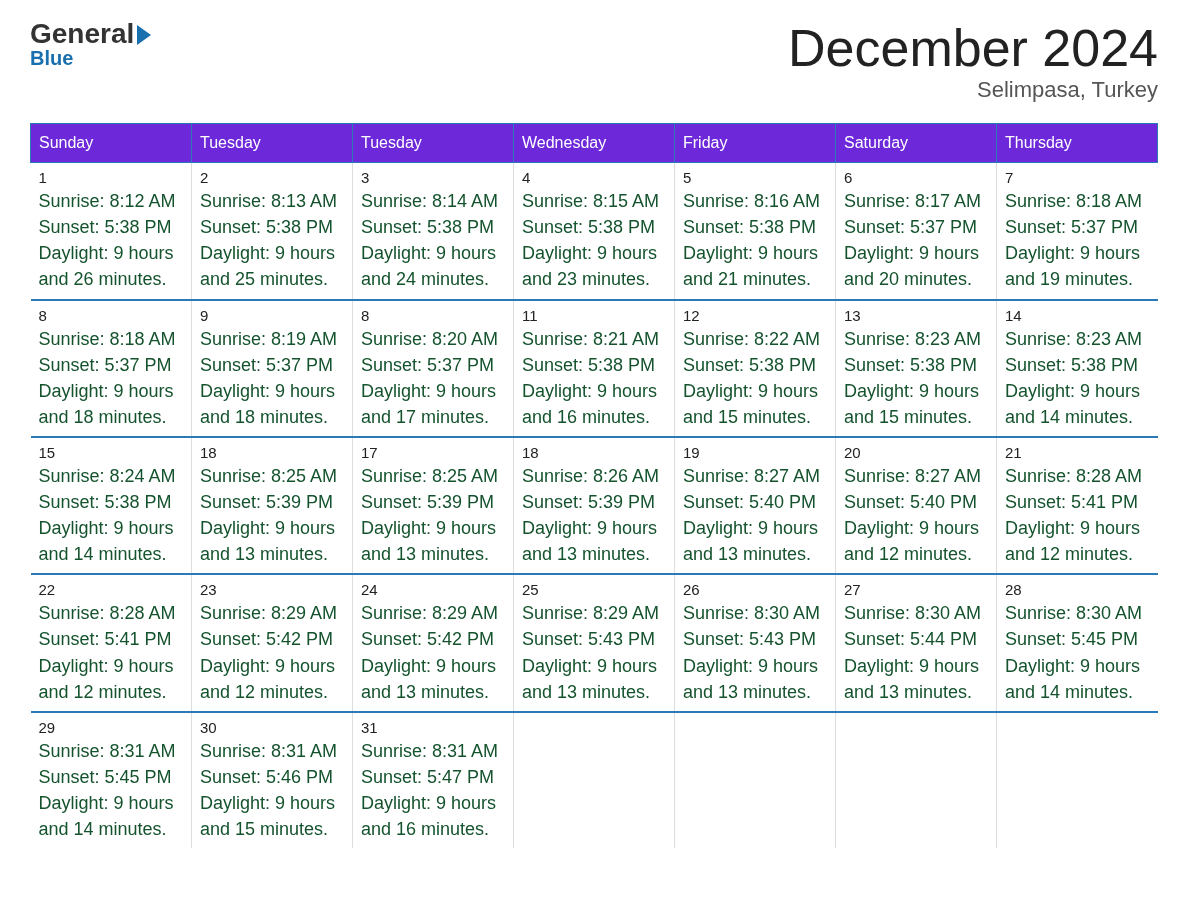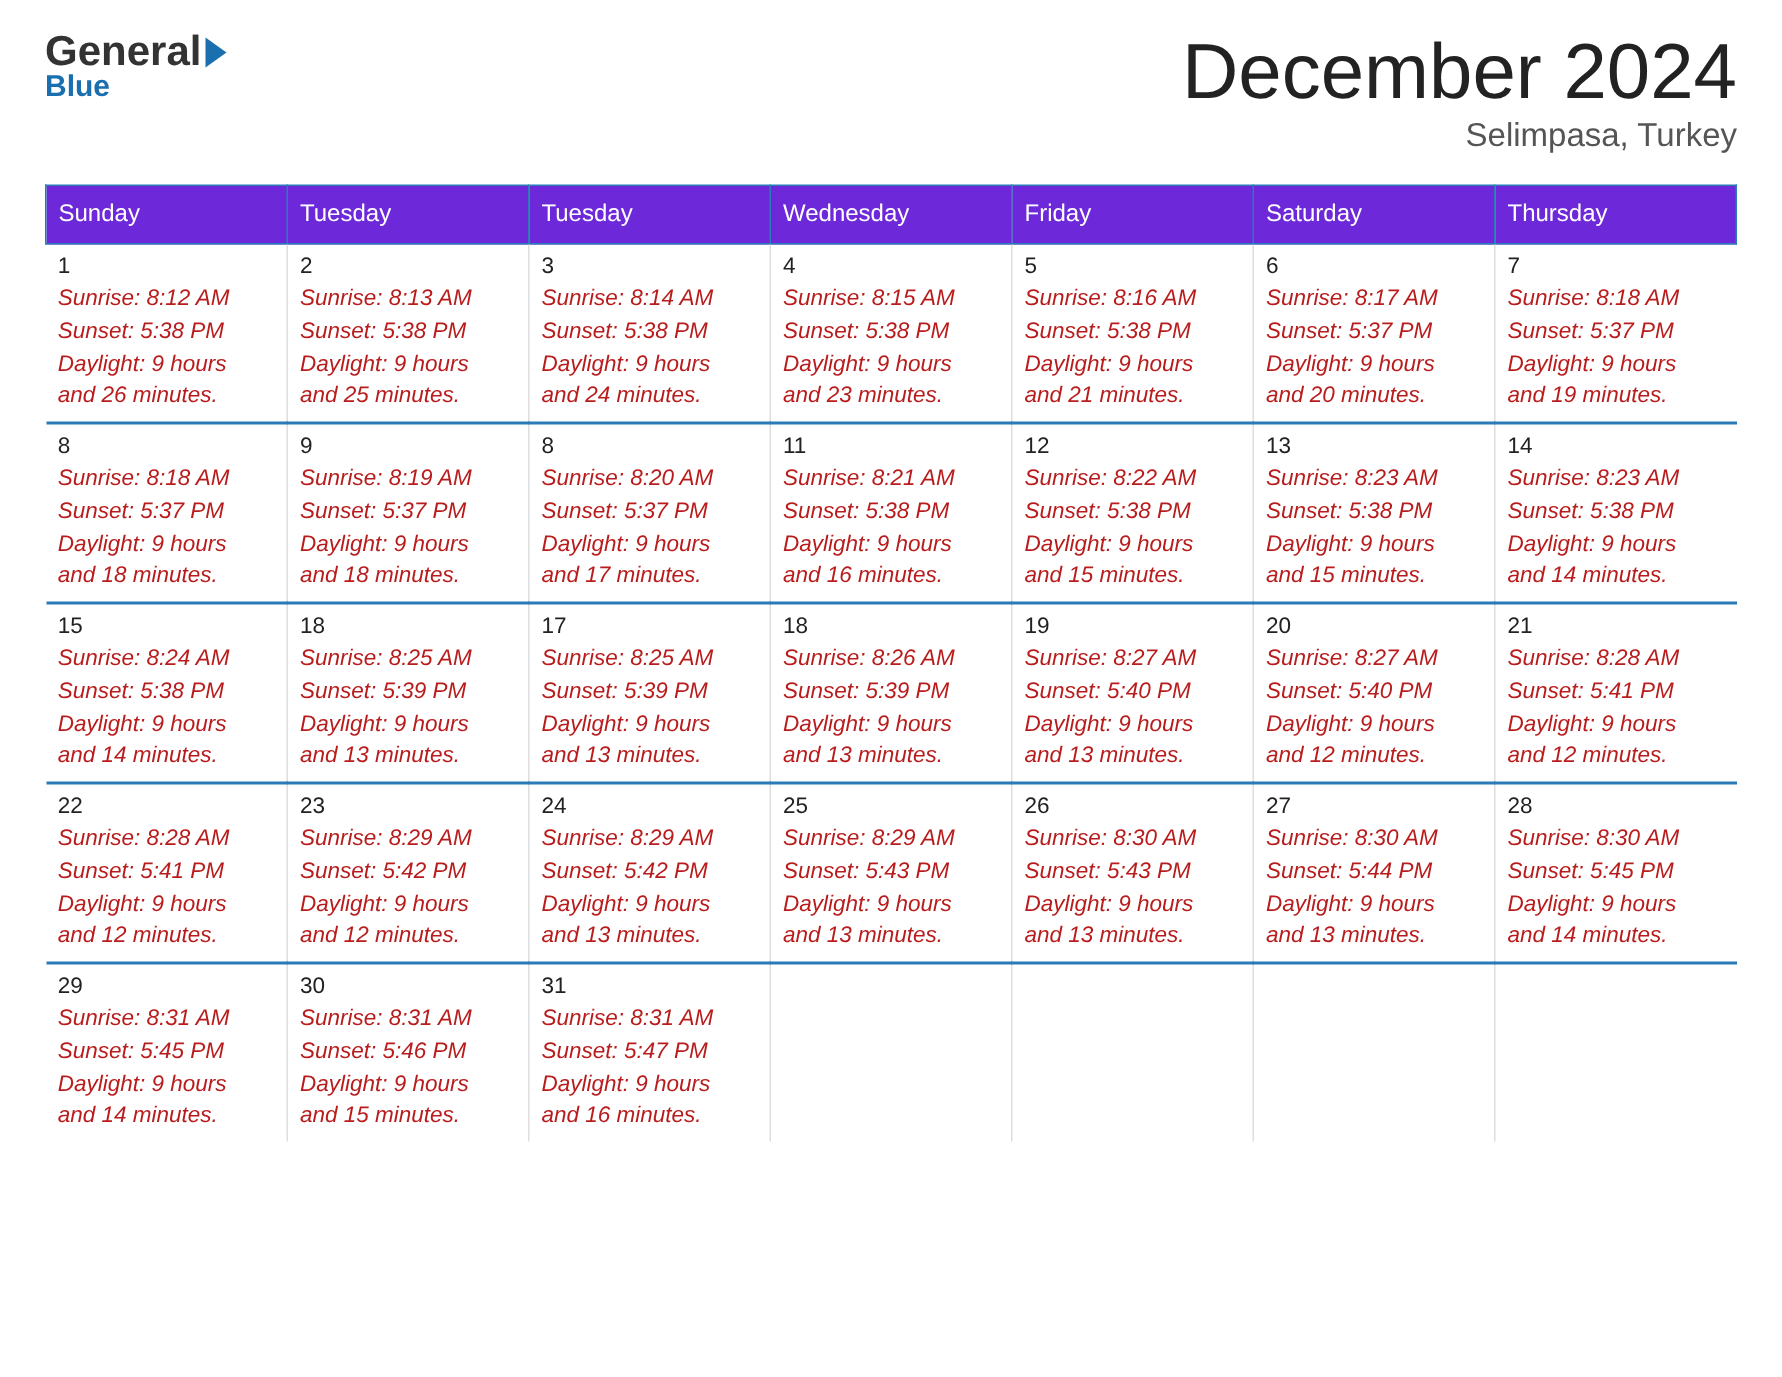--- a/index.html
+++ b/index.html
@@ -89,24 +89,23 @@
       border-right: none;
     }
     .day-num {
       font-size: 15px;
       font-weight: normal;
       color: #222;
       display: block;
       margin-bottom: 2px;
     }
     .day-info {
-      color: #b91c1c;
-      font-size: 15px;
+      color: #14532d;
+      font-size: 18px;
       line-height: 1.45;
-      font-style: italic;
     }
     tbody tr:last-child {
       border-bottom: none;
     }
   </style>
 </head>
 <body>
 
 <div class="header">
   <div class="logo">

